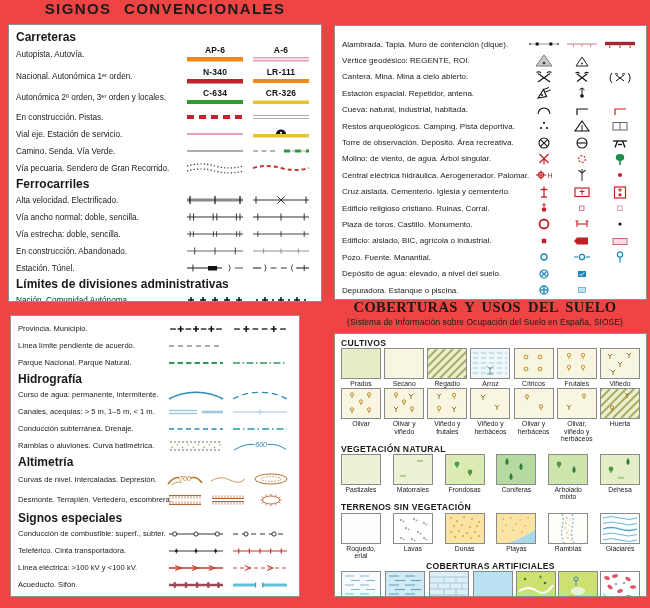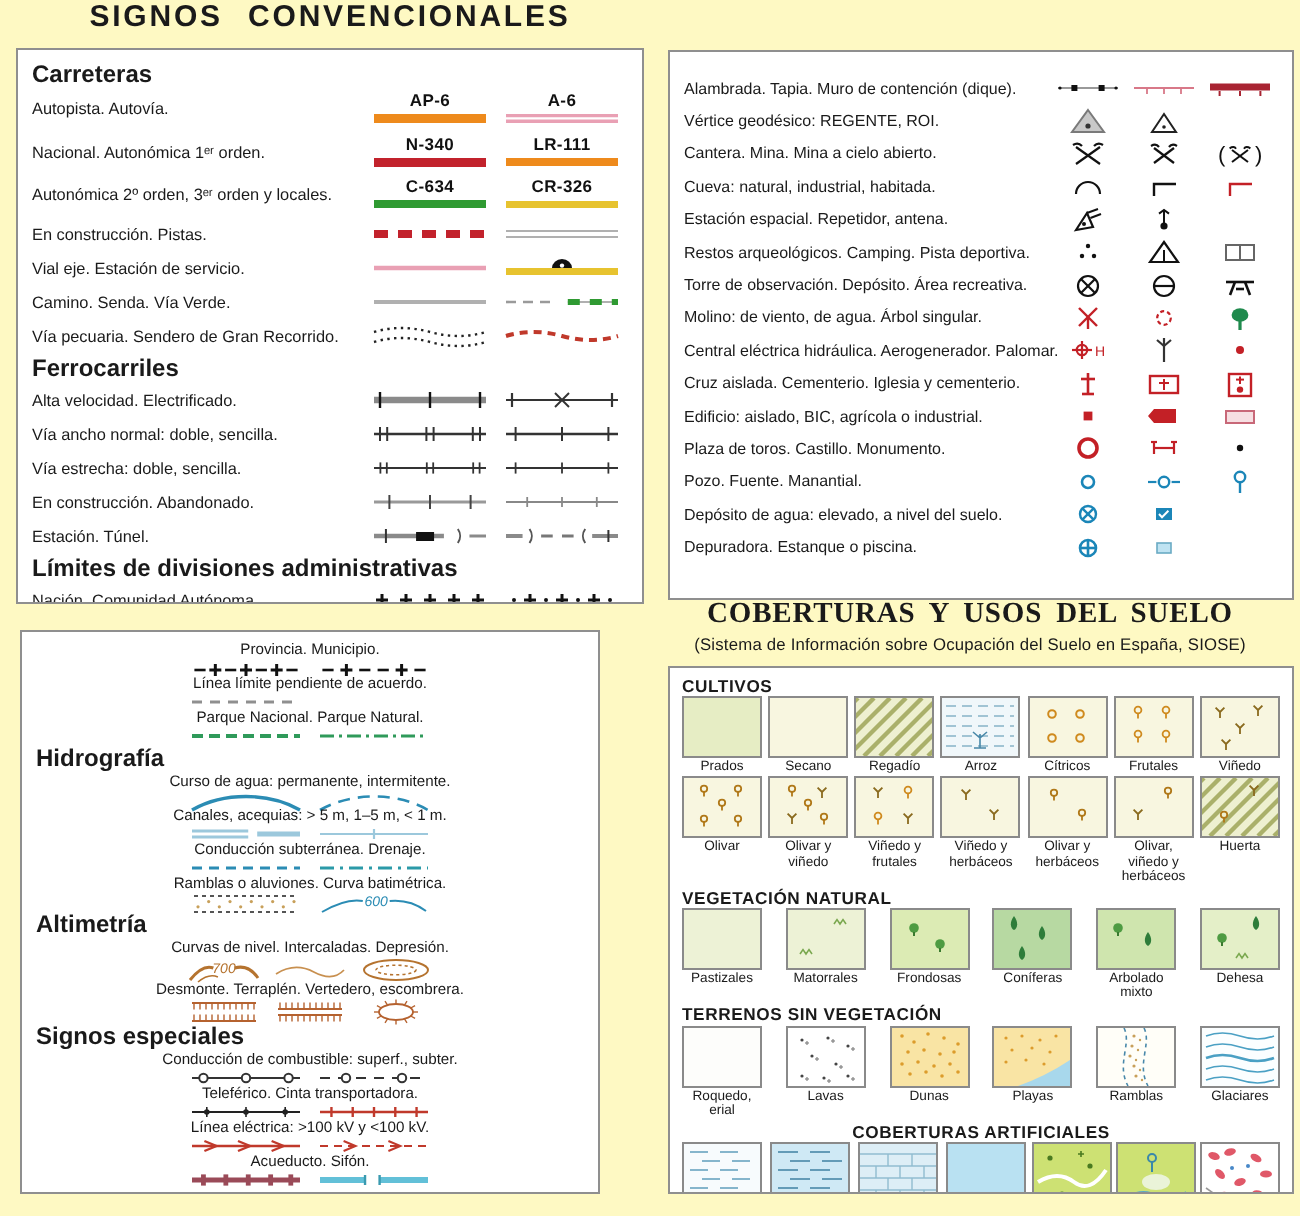--- a/index.html
+++ b/index.html
@@ -1,32 +1,32 @@
 <!DOCTYPE html>
 <html><head>
 <meta charset="utf-8">
 <style>
   html,body{margin:0;padding:0;background:#fff;}
   body{width:650px;height:608px;overflow:hidden;font-family:"Liberation Sans","DejaVu Sans",sans-serif;color:#1a1a1a;}
-  .canvas{position:relative;width:650px;height:608px;background:#fef9c3;}
+  .canvas{position:relative;width:650px;height:608px;background:#ef4444;}
   .t1{position:absolute;left:8px;top:0;width:314px;margin:0;text-align:center;font-size:15px;font-weight:bold;letter-spacing:1.4px;word-spacing:7px;}
   .t2wrap{position:absolute;left:320px;top:299px;width:330px;text-align:center;}
   .t2{margin:0;font-size:14.5px;font-weight:bold;letter-spacing:.4px;word-spacing:3px;font-family:Liberation Serif, serif;}
   .t2sub{font-size:8.4px;margin-top:1px;letter-spacing:.1px;}
   .panel{position:absolute;border:1px solid #8f8f8f;background:#fff;box-sizing:border-box;overflow:hidden;}
   .p-tl{left:8px;top:24px;width:314px;height:278px;padding:4px 7px;}
   .p-tr{left:334px;top:25px;width:313px;height:275px;padding:10px 7px;}
   .p-bl{left:10px;top:315px;width:290px;height:282px;padding:4px 7px;}
   .p-br{left:334px;top:333px;width:313px;height:264px;padding:3px 6px;}
   .sec-h{font-weight:bold;font-size:12px;height:15px;display:flex;align-items:center;}
   .lrow{display:flex;align-items:center;}
   .p-tl .lrow{height:17px;}
   .p-tl .lrow.tall{height:21.5px;justify-content:space-between;}
   .p-tr .lrow{height:16.4px;}
-  .p-bl .lrow{height:17px;flex-direction:column;}
+  .p-bl .lrow{height:17px;}
   .p-bl .lrow.trip{height:20.5px;}
   .lab{flex:1;min-width:0;white-space:nowrap;font-size:8.2px;}
   .p-bl .lab{font-size:7.6px;}
   .p-tr .lab{font-size:8px;}
   .syms{display:flex;align-items:center;flex:none;}
   .slot{flex:1;display:flex;flex-direction:column;align-items:center;justify-content:center;line-height:0;}
   .shield{font-size:8.5px;line-height:9px;font-weight:bold;color:#111;letter-spacing:.2px;}
   
   .lc-h{font-weight:bold;font-size:8.6px;height:11px;display:flex;align-items:center;letter-spacing:.3px;}
   .trow{display:flex;justify-content:space-between;margin-bottom:1px;}
@@ -397,58 +397,58 @@
                 <line x1="8" y1="6" x2="16" y2="12"></line>
                 <line x1="16" y1="6" x2="8" y2="12"></line>
                 <path d="M6.8 5.2 Q9 3.8 10 5.4"></path>
                 <path d="M14 5.4 Q15 3.8 17.2 5.2"></path>
               </g>
             </svg>
           </div>
         </div>
       </div>
       <div class="lrow">
-        <div class="lab">Cueva: natural, industrial, habitada.</div>
-        <div class="syms" style="width: 114px;">
-          <div class="slot">
-            <svg width="24" height="16" viewBox="0 0 24 16">
-              <path d="M6 12 A6 6 0 0 1 18 12" fill="none" stroke="#111" stroke-width="1.1"></path>
-            </svg>
-          </div>
-          <div class="slot">
-            <svg width="24" height="16" viewBox="0 0 24 16">
-              <path d="M7 13 V7 H18" fill="none" stroke="#111" stroke-width="1.2"></path>
-            </svg>
-          </div>
-          <div class="slot">
-            <svg width="24" height="16" viewBox="0 0 24 16">
-              <path d="M7 13 V7 H18" fill="none" stroke="#c32026" stroke-width="1.2"></path>
-            </svg>
-          </div>
-        </div>
-      </div>
-      <div class="lrow">
         <div class="lab">Estación espacial. Repetidor, antena.</div>
         <div class="syms" style="width: 114px;">
           <div class="slot">
             <svg width="24" height="16" viewBox="0 0 24 16">
               <path d="M6 13 L11.5 4.5 L14.5 11.5 Z" fill="none" stroke="#111" stroke-width="1.1"></path>
               <line x1="11.5" y1="4.5" x2="17" y2="2.5" stroke="#111" stroke-width="1"></line>
               <line x1="13.2" y1="7" x2="18.5" y2="5" stroke="#111" stroke-width="1"></line>
               <circle cx="10" cy="10" r="1" fill="#111"></circle>
             </svg>
           </div>
           <div class="slot">
             <svg width="24" height="16" viewBox="0 0 24 16">
               <circle cx="12" cy="11" r="1.8" fill="#111"></circle>
               <line x1="12" y1="11" x2="12" y2="3" stroke="#111" stroke-width="1"></line>
               <path d="M9.5 4.8 L12 3 L14.5 4.8" fill="none" stroke="#111" stroke-width="1"></path>
             </svg>
           </div>
           <div class="slot"></div>
+        </div>
+      </div>
+      <div class="lrow">
+        <div class="lab">Cueva: natural, industrial, habitada.</div>
+        <div class="syms" style="width: 114px;">
+          <div class="slot">
+            <svg width="24" height="16" viewBox="0 0 24 16">
+              <path d="M6 12 A6 6 0 0 1 18 12" fill="none" stroke="#111" stroke-width="1.1"></path>
+            </svg>
+          </div>
+          <div class="slot">
+            <svg width="24" height="16" viewBox="0 0 24 16">
+              <path d="M7 13 V7 H18" fill="none" stroke="#111" stroke-width="1.2"></path>
+            </svg>
+          </div>
+          <div class="slot">
+            <svg width="24" height="16" viewBox="0 0 24 16">
+              <path d="M7 13 V7 H18" fill="none" stroke="#c32026" stroke-width="1.2"></path>
+            </svg>
+          </div>
         </div>
       </div>
       <div class="lrow">
         <div class="lab">Restos arqueológicos. Camping. Pista deportiva.</div>
         <div class="syms" style="width: 114px;">
           <div class="slot">
             <svg width="24" height="16" viewBox="0 0 24 16">
               <g fill="#111">
                 <circle cx="12" cy="5" r="1.1"></circle>
                 <circle cx="9" cy="10" r="1.1"></circle>
@@ -582,35 +582,39 @@
               <g stroke="#c32026" stroke-width="1">
                 <line x1="12" y1="4.2" x2="12" y2="8"></line>
                 <line x1="10" y1="5.8" x2="14" y2="5.8"></line>
               </g>
               <circle cx="12" cy="10.8" r="1.6" fill="#c32026"></circle>
             </svg>
           </div>
         </div>
       </div>
       <div class="lrow">
-        <div class="lab">Edificio: aislado, BIC, agrícola o industrial.</div>
-        <div class="syms" style="width: 114px;">
-          <div class="slot">
-            <svg width="24" height="16" viewBox="0 0 24 16">
-              <rect x="9.8" y="5.8" width="4.4" height="4.4" fill="#c32026"></rect>
-            </svg>
-          </div>
-          <div class="slot">
-            <svg width="24" height="16" viewBox="0 0 24 16">
-              <path d="M7 4.5 H18 V11.5 H7 Z M7 4.5 L4 8 L7 11.5 Z" fill="#c32026"></path>
-            </svg>
-          </div>
-          <div class="slot">
-            <svg width="24" height="16" viewBox="0 0 24 16">
-              <rect x="5" y="5.5" width="14" height="6" fill="#f6dfe2" stroke="#c86878" stroke-width="1"></rect>
+        <div class="lab">Edificio religioso cristiano. Ruinas. Corral.</div>
+        <div class="syms" style="width: 114px;">
+          <div class="slot">
+            <svg width="24" height="16" viewBox="0 0 24 16">
+              <circle cx="12" cy="9.5" r="2.2" fill="#c32026"></circle>
+              <g stroke="#c32026" stroke-width="1">
+                <line x1="12" y1="7" x2="12" y2="3.2"></line>
+                <line x1="10.3" y1="4.8" x2="13.7" y2="4.8"></line>
+              </g>
+            </svg>
+          </div>
+          <div class="slot">
+            <svg width="24" height="16" viewBox="0 0 24 16">
+              <rect x="9.5" y="6" width="4.5" height="4.5" fill="none" stroke="#d87888" stroke-width="1"></rect>
+            </svg>
+          </div>
+          <div class="slot">
+            <svg width="24" height="16" viewBox="0 0 24 16">
+              <rect x="9.5" y="6" width="4.5" height="4.5" fill="none" stroke="#e0a0ac" stroke-width="1"></rect>
             </svg>
           </div>
         </div>
       </div>
       <div class="lrow">
         <div class="lab">Plaza de toros. Castillo. Monumento.</div>
         <div class="syms" style="width: 114px;">
           <div class="slot">
             <svg width="24" height="16" viewBox="0 0 24 16">
               <circle cx="12" cy="8" r="4.5" fill="none" stroke="#c32026" stroke-width="1.8"></circle>
@@ -623,20 +627,40 @@
                 <line x1="7" y1="5" x2="7" y2="11"></line>
                 <line x1="17" y1="5" x2="17" y2="11"></line>
                 <line x1="15.5" y1="5" x2="18.5" y2="5"></line>
                 <line x1="7" y1="8" x2="17" y2="8"></line>
               </g>
             </svg>
           </div>
           <div class="slot">
             <svg width="24" height="16" viewBox="0 0 24 16">
               <circle cx="12" cy="8" r="1.6" fill="#111"></circle>
+            </svg>
+          </div>
+        </div>
+      </div>
+      <div class="lrow">
+        <div class="lab">Edificio: aislado, BIC, agrícola o industrial.</div>
+        <div class="syms" style="width: 114px;">
+          <div class="slot">
+            <svg width="24" height="16" viewBox="0 0 24 16">
+              <rect x="9.8" y="5.8" width="4.4" height="4.4" fill="#c32026"></rect>
+            </svg>
+          </div>
+          <div class="slot">
+            <svg width="24" height="16" viewBox="0 0 24 16">
+              <path d="M7 4.5 H18 V11.5 H7 Z M7 4.5 L4 8 L7 11.5 Z" fill="#c32026"></path>
+            </svg>
+          </div>
+          <div class="slot">
+            <svg width="24" height="16" viewBox="0 0 24 16">
+              <rect x="5" y="5.5" width="14" height="6" fill="#f6dfe2" stroke="#c86878" stroke-width="1"></rect>
             </svg>
           </div>
         </div>
       </div>
       <div class="lrow">
         <div class="lab">Pozo. Fuente. Manantial.</div>
         <div class="syms" style="width: 114px;">
           <div class="slot">
             <svg width="24" height="16" viewBox="0 0 24 16">
               <circle cx="12" cy="8" r="3" fill="none" stroke="#1b86b8" stroke-width="1.3"></circle>

